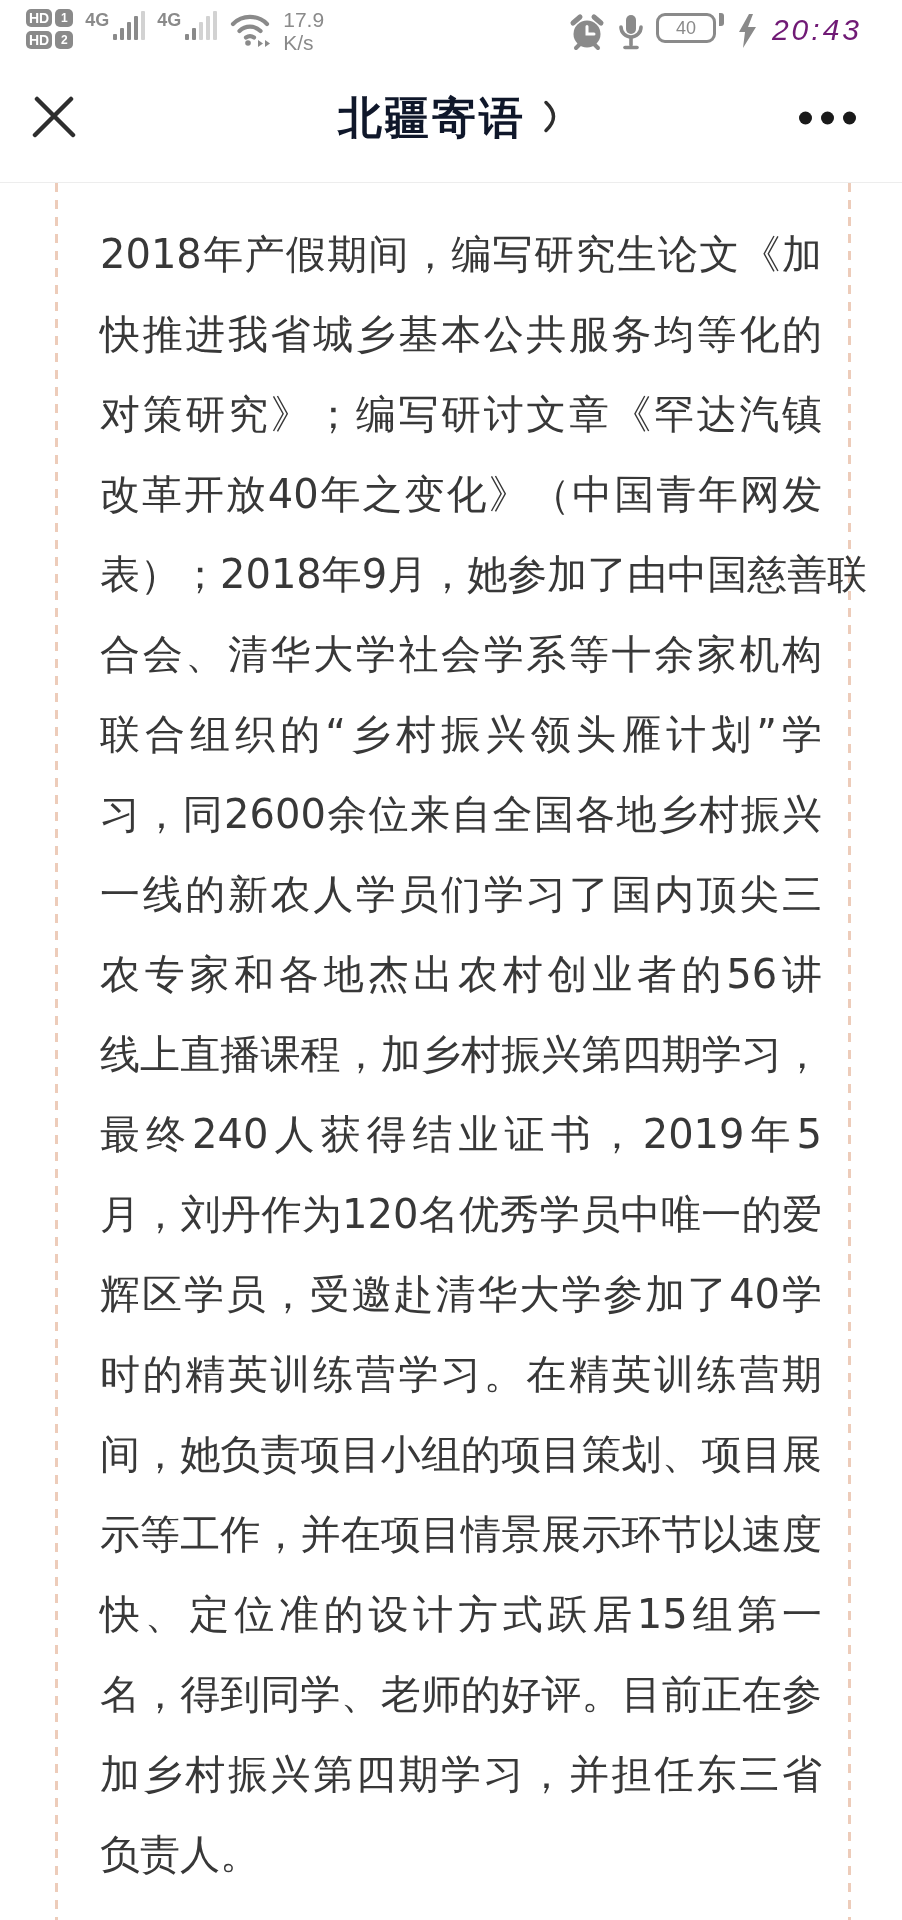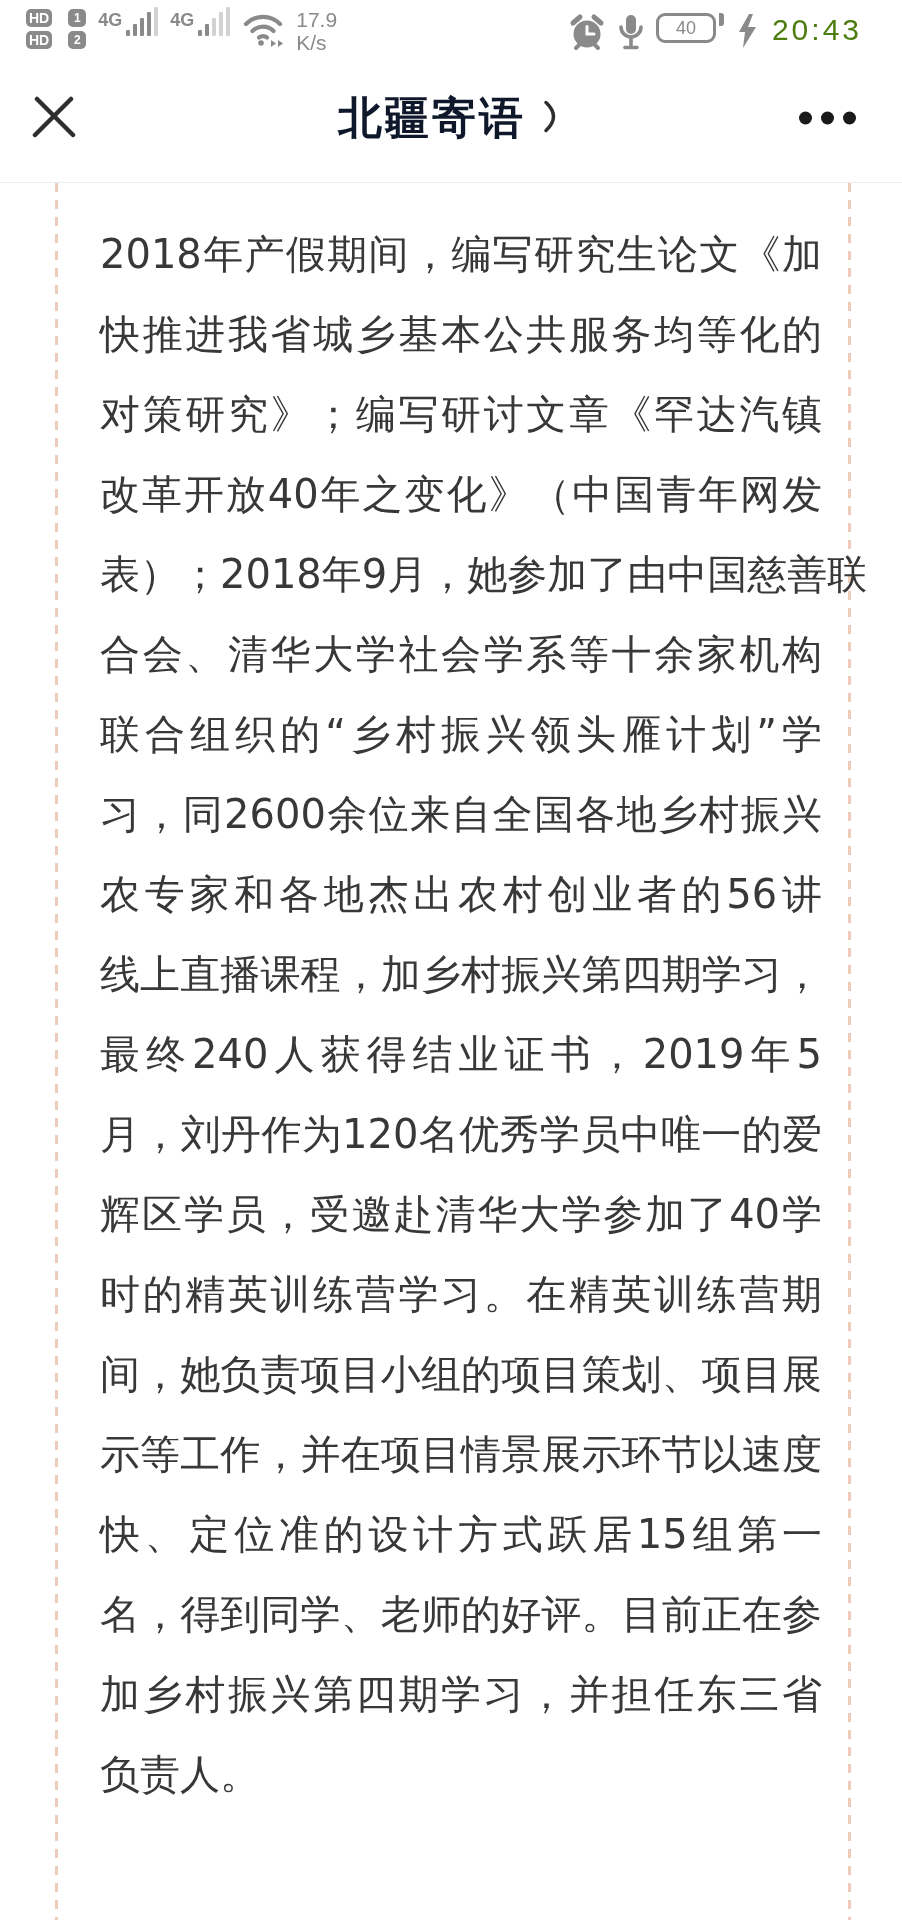--- a/index.html
+++ b/index.html
@@ -10,45 +10,45 @@
   }
 
   
   .status-bar {
     position:absolute; top:0; left:0; right:0; height:58px;
     display:flex; justify-content:space-between; align-items:flex-start;
     padding:7px 40px 0 26px; color:#8a8a8a;
   }
   .sb-left { display:flex; align-items:flex-start; gap:12px; }
   .hd-col { display:flex; flex-direction:column; gap:4px; margin-top:2px; }
-  .hd-row { display:flex; gap:16px; align-items:center; }
+  .hd-row { display:flex; gap:3px; align-items:center; }
   .hd-badge {
     background:#8a8a8a; color:#fff; font-weight:bold; font-size:14px;
     border-radius:5px; padding:1px 3px; line-height:16px; letter-spacing:0;
   }
   .hd-num {
     background:#8a8a8a; color:#fff; font-weight:bold; font-size:12px;
     border-radius:5px; width:18px; height:18px;
     display:flex; align-items:center; justify-content:center;
   }
-  .sig { display:flex; align-items:flex-start; height:40px; }
+  .sig { display:flex; align-items:center; height:40px; }
   .sig .net { font-size:18px; font-weight:bold; align-self:flex-start; margin:3px 4px 0 0; }
   .bars { display:flex; align-items:flex-end; gap:3px; padding-bottom:4px; }
   .bar { width:4px; background:#8a8a8a; border-radius:1px; }
   .bar.light { background:#d2d2d2; }
   .wifi-wrap { margin-top:4px; }
   .speed { display:flex; flex-direction:column; font-size:21px; line-height:1.08; margin-top:2px; }
   .sb-right { display:flex; gap:11px; margin-top:6px; }
   .battery {
     width:60px; height:30px; border:3px solid #8a8a8a; border-radius:9px;
     display:flex; align-items:center; justify-content:center;
     font-size:18px; color:#8a8a8a;
   }
   .battery-nub { width:5px; height:13px; background:#8a8a8a; border-radius:0 3px 3px 0; margin-left:-8px; }
-  .time { font-size:30px; color:#4d7c0f; letter-spacing:3px; margin-left:2px; }
+  .time { font-size:30px; color:#701a75; letter-spacing:3px; margin-left:2px;font-style:italic; }
 
   
   .nav-bar { position:absolute; top:58px; left:0; right:0; height:120px; }
   .close-btn {
     position:absolute; left:30px; top:50%; transform:translateY(-50%);
     width:50px; height:50px; display:flex; align-items:center; justify-content:center;
     background:none; border:none; cursor:pointer;
   }
   .title-wrap {
     position:absolute; left:50%; top:50%; transform:translate(-50%,-50%);
@@ -197,20 +197,21 @@
 
 <div class="article">
   <div class="line">2018年产假期间，编写研究生论文《加</div>
   <div class="line">快推进我省城乡基本公共服务均等化的</div>
   <div class="line">对策研究》；编写研讨文章《罕达汽镇</div>
   <div class="line">改革开放40年之变化》（中国青年网发</div>
   <div class="line">表）；2018年9月，她参加了由中国慈善联</div>
   <div class="line">合会、清华大学社会学系等十余家机构</div>
   <div class="line">联合组织的“乡村振兴领头雁计划”学</div>
   <div class="line">习，同2600余位来自全国各地乡村振兴</div>
+  <div class="line">一线的新农人学员们学习了国内顶尖三</div>
   <div class="line">农专家和各地杰出农村创业者的56讲</div>
   <div class="line">线上直播课程，加乡村振兴第四期学习，</div>
   <div class="line">最终240人获得结业证书，2019年5</div>
   <div class="line">月，刘丹作为120名优秀学员中唯一的爱</div>
   <div class="line">辉区学员，受邀赴清华大学参加了40学</div>
   <div class="line">时的精英训练营学习。在精英训练营期</div>
   <div class="line">间，她负责项目小组的项目策划、项目展</div>
   <div class="line">示等工作，并在项目情景展示环节以速度</div>
   <div class="line">快、定位准的设计方式跃居15组第一</div>
   <div class="line">名，得到同学、老师的好评。目前正在参</div>

